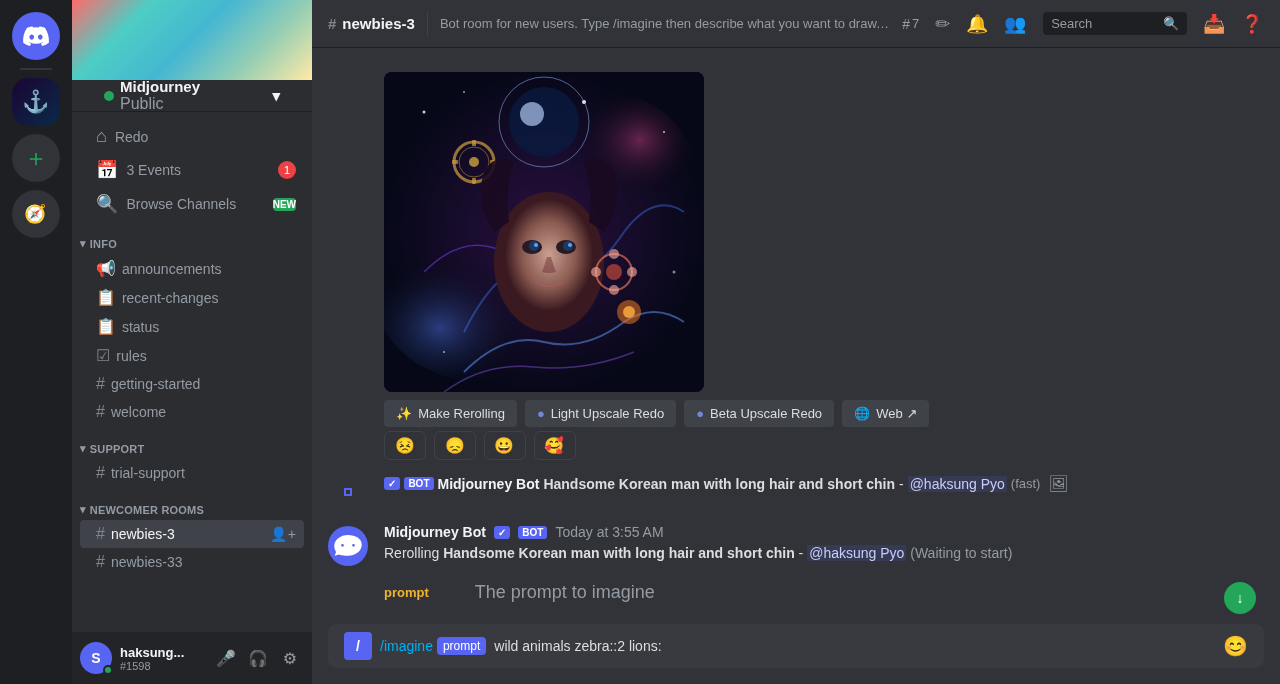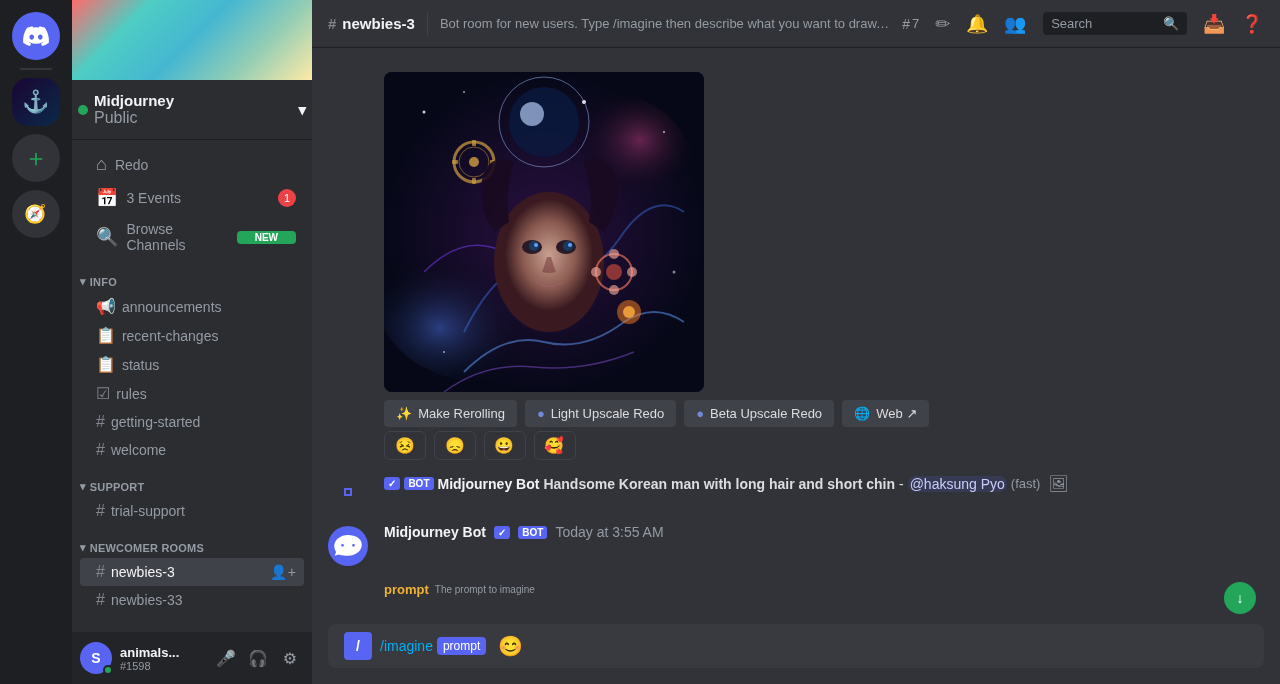--- a/index.html
+++ b/index.html
@@ -31,23 +31,23 @@
 
     
     .channel-sidebar {
       width: 240px;
       background: #2b2d31;
       display: flex;
       flex-direction: column;
       flex-shrink: 0;
     }
     .server-header {
-      height: 60px;
+      height: 32px;
       display: flex; align-items: center; justify-content: space-between;
-      padding: 0 6px;
+      padding: 0 32px;
       border-bottom: 1px solid #1e1f22;
       font-weight: 600; font-size: 15px; color: #f2f3f5;
       cursor: pointer;
     }
     .server-header .online-dot { width: 10px; height: 10px; background: #23a55a; border-radius: 50%; margin-right: 6px; }
     .server-header-left { display: flex; align-items: center; }
     .server-header-sub { font-size: 16px; color: #949ba4; font-weight: 400; }
     .server-banner { height: 80px; background: linear-gradient(135deg, #ff6b6b, #4ecdc4, #45b7d1, #96ceb4, #ffeaa7); overflow: hidden; }
 
     .channel-list { flex: 1; overflow-y: auto; padding: 8px 0; }
@@ -71,21 +71,21 @@
     }
     .channel-item {
       display: flex; align-items: center; gap: 6px;
       padding: 5px 8px 5px 16px;
       border-radius: 4px; margin: 0 8px;
       color: #949ba4; cursor: pointer; font-size: 14px;
     }
     .channel-item.active { background: #404249; color: #f2f3f5; }
     .channel-icon { font-size: 16px; color: #80848e; }
     .badge { background: #ed4245; color: white; border-radius: 50%; width: 18px; height: 18px; font-size: 11px; display: flex; align-items: center; justify-content: center; margin-left: auto; }
-    .new-badge { background: #23a55a; color: white; border-radius: 4px; padding: 1px 18px; font-size: 10px; font-weight: 700; margin-left: auto; }
+    .new-badge { background: #23a55a; color: white; border-radius: 4px; padding: 1px 0; font-size: 10px; font-weight: 700; margin-left: auto; }
 
     .user-panel {
       height: 52px; background: #232428;
       display: flex; align-items: center; padding: 0 8px; gap: 8px;
     }
     .user-avatar { width: 32px; height: 32px; border-radius: 50%; background: #5865f2; display: flex; align-items: center; justify-content: center; font-size: 14px; color: white; position: relative; flex-shrink: 0; }
     .user-info { flex: 1; }
     .user-name { font-size: 13px; font-weight: 600; color: #f2f3f5; }
     .user-discriminator { font-size: 11px; color: #949ba4; }
     .user-controls { display: flex; gap: 4px; }
@@ -134,21 +134,21 @@
       display: flex; align-items: center; justify-content: center;
       font-size: 18px; color: white;
     }
     .message-content-area { flex: 1; }
     .message-header { display: flex; align-items: center; gap: 8px; margin-bottom: 4px; }
     .message-author { font-weight: 600; color: #f2f3f5; font-size: 14px; }
     .message-author.bot-name { color: #f2f3f5; }
     .message-timestamp { color: #949ba4; font-size: 14px; }
     .message-text { color: #dcddde; font-size: 14px; line-height: 1.375; }
     .message-text strong { font-weight: 700; }
-    .mention { color: #c9cdfb; background: rgba(88, 101, 242, 0.15); border-radius: 7px; padding: 0 2px; }
+    .mention { color: #c9cdfb; background: rgba(88, 101, 242, 0.15); border-radius: 1px; padding: 0 2px; }
 
     
     .image-container {
       margin: 8px 16px 8px 72px;
     }
     .generated-image {
       width: 320px; height: 320px;
       border-radius: 8px; overflow: hidden;
       background: linear-gradient(135deg, #1a0533 0%, #2d1b69 20%, #0d3b5e 40%, #1a4a2e 60%, #4a1a6e 80%, #0a2a4a 100%);
       position: relative;
@@ -187,21 +187,21 @@
       font-size: 16px; cursor: pointer;
       display: flex; align-items: center; gap: 4px;
     }
 
     
     .prompt-area {
       padding: 4px 16px 4px 72px;
       display: flex; align-items: center; gap: 6px;
     }
     .prompt-label { color: #f0b232; font-weight: 600; font-size: 13px; }
-    .prompt-text { color: #949ba4; font-size: 10px; }
+    .prompt-text { color: #949ba4; font-size: 18px; margin-left: 40px; }
 
     
     .input-area {
       padding: 0 16px 16px;
       flex-shrink: 0;
     }
     .message-input-wrapper {
       background: #383a40; border-radius: 8px;
       display: flex; align-items: center; padding: 0 8px;
       min-height: 44px;
@@ -321,21 +321,21 @@
       <span>newbies-33</span>
     </div>
   </div>
 
   <div class="user-panel">
     <div class="user-avatar">
       <span style="font-size:14px; font-weight:600;">S</span>
       <div style="position:absolute; bottom:-1px; right:-1px; width:10px; height:10px; background:#23a55a; border-radius:50%; border:2px solid #232428;"></div>
     </div>
     <div class="user-info">
-      <div class="user-name">animals...</div>
+      <div class="user-name">haksung...</div>
       <div class="user-discriminator">#1598</div>
     </div>
     <div class="user-controls">
       <div class="user-control-btn">🎤</div>
       <div class="user-control-btn">🎧</div>
       <div class="user-control-btn">⚙</div>
     </div>
   </div>
 </div>
 
@@ -501,37 +501,41 @@
           <path d="M12 13a2 2 0 1 1 0 4 2 2 0 0 1 0-4zm16 0a2 2 0 1 1 0 4 2 2 0 0 1 0-4z" fill="#5865f2"></path>
         </svg>
       </div>
       <div class="message-content-area">
         <div class="message-header">
           <span class="message-author bot-name">Midjourney Bot</span>
           <span style="background:#5865f2; color:white; border-radius:3px; padding:1px 4px; font-size:10px; font-weight:700;">✓</span>
           <span style="background:#5865f2; color:white; border-radius:3px; padding:1px 4px; font-size:10px; font-weight:700;">BOT</span>
           <span class="message-timestamp">Today at 3:55 AM</span>
         </div>
+        <div class="message-text">
+          <span>Rerolling </span><strong>Handsome Korean man with long hair and short chin</strong><span> - </span><span class="mention">@haksung Pyo</span><span style="color:#949ba4;"> (Waiting to start)</span>
+        </div>
       </div>
     </div>
 
     <div class="prompt-area" style="margin-top:8px;">
       <span class="prompt-label">prompt</span>
       <span class="prompt-text">The prompt to imagine</span>
     </div>
 
   </div>
 
   <div class="input-area" style="position:relative;">
     <div class="message-input-wrapper">
       <div class="input-prefix">
         <div class="slash-icon">/</div>
       </div>
       <span class="imagine-label">/imagine</span>
       <span class="prompt-tag">prompt</span>
+      <input class="message-input" type="text" value="wild animals zebra::2 lions:" style="">
       <div class="input-actions">
         <span class="input-action-btn">😊</span>
       </div>
     </div>
 
     <div style="position:absolute; right:24px; bottom:70px; width:32px; height:32px; border-radius:50%; background:#23a55a; color:white; display:flex; align-items:center; justify-content:center; cursor:pointer; font-size:14px;">↓</div>
   </div>
 
 </div>
 

